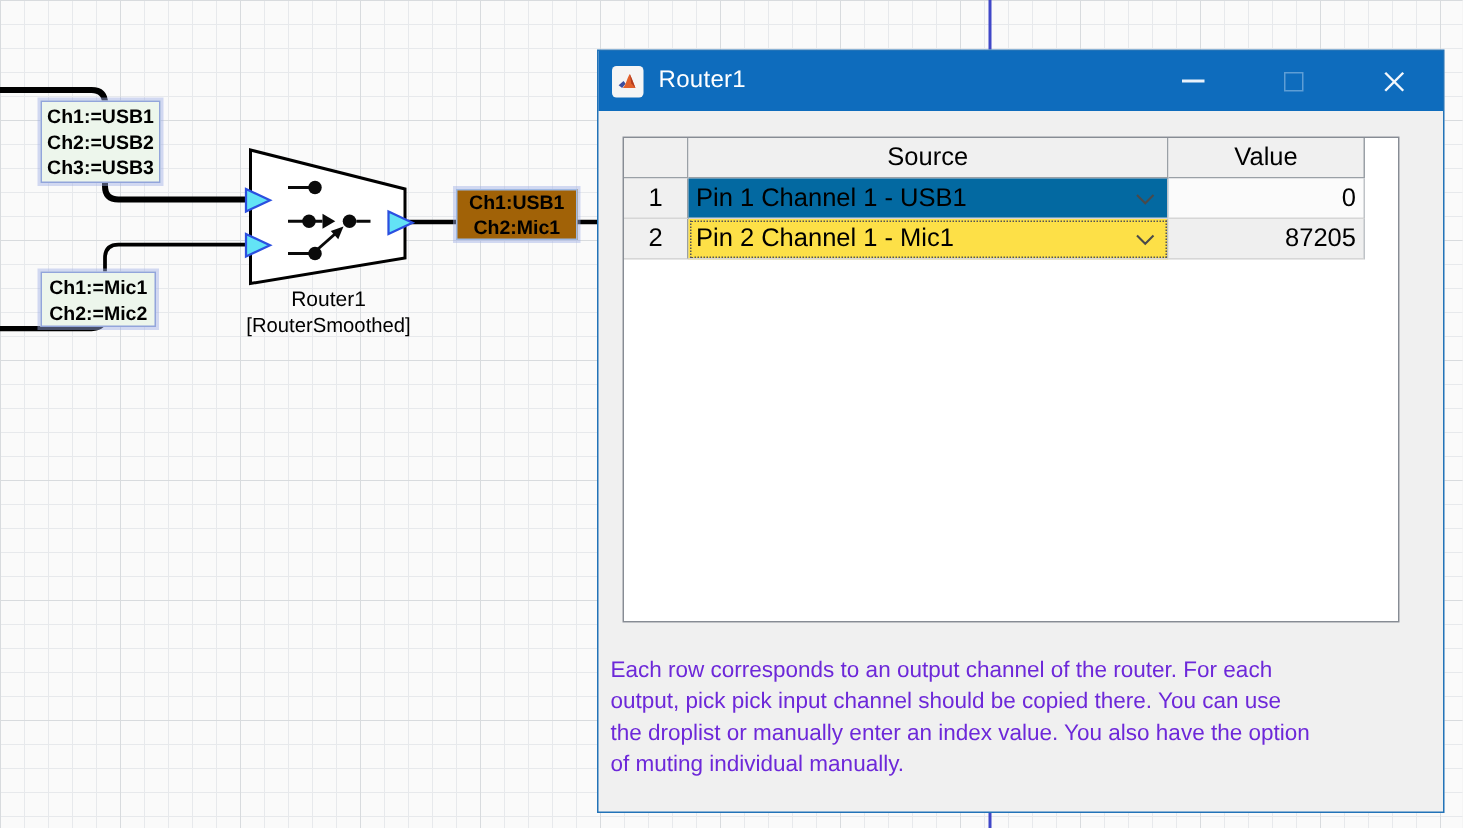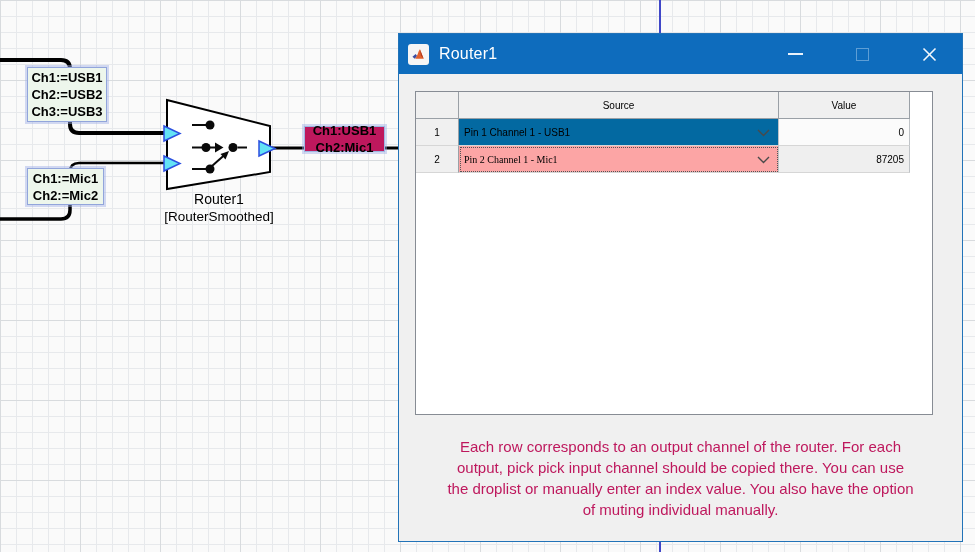--- a/index.html
+++ b/index.html
@@ -24,22 +24,22 @@
   .wire-label {
     position:absolute; z-index:2;
     background:#edf6ec;
     border:1px solid #92a5db;
     box-shadow:0 0 0 2px rgba(160,175,230,.45);
     color:#000; font-size:13px; font-weight:700;
     text-align:center; display:flex; flex-direction:column; justify-content:center;
   }
   .wire-label div { line-height:17px; white-space:nowrap; padding:0 3px; }
   .usb-label { left:27px; top:67px; width:80px; height:55px;text-align:center; }
-  .mic-label { left:27px; top:168px; width:77px; height:37px; }
-  .out-label { left:304px; top:126px; width:81px; height:26px; background:#be185d; border-color:#9db8e3; }
+  .mic-label { left:27px; top:181px; width:77px; height:37px; }
+  .out-label { left:304px; top:126px; width:81px; height:34px; background:#a16207; border-color:#9db8e3; }
 
   .router-caption { position:absolute; left:123px; top:191px; width:192px; z-index:2;
     text-align:center; font-size:13.5px; color:#000; }
   .router-caption div { line-height:17px; white-space:nowrap; }
 
   
   .dialog { position:absolute; left:398px; top:33px; width:565px; height:509px;
     background:#f0f0f0; border:1px solid #2273b8; z-index:10; }
 
   .titlebar { position:relative; height:40px; background:#0e6cbd; display:flex; align-items:center; }
@@ -49,38 +49,38 @@
   .winbtn { position:absolute; top:0; width:34px; height:40px;
     display:flex; align-items:center; justify-content:center; cursor:default; }
   .btn-min { left:379px; } .btn-max { left:446px; } .btn-close { left:513px; }
   .min-glyph { width:15px; height:2px; background:#e9f2fb; }
   .max-glyph { width:13px; height:13px; border:1.5px solid rgba(225,238,252,.38); }
 
   
   .table-box { position:absolute; left:16px; top:57px; width:518px; height:324px;
     background:#fff; border:1px solid #878c94; }
   .t-row { display:flex; height:27px; }
-  .cell { font-size:10px; color:#000; display:flex; align-items:center; position:relative; }
+  .cell { font-size:17px; color:#000; display:flex; align-items:center; position:relative; }
   .c-num { width:43px; justify-content:center; background:#f0f0f0;
     border-right:1px solid #9aa0a6; border-bottom:1px solid #d6d6d6; }
   .c-src { width:320px; padding-left:5px; border-right:1px solid #bfc3c7;
     border-bottom:1px solid #d6d6d6; }
   .c-val { width:131px; justify-content:flex-end; padding-right:5px;
     border-right:1px solid #bfc3c7; border-bottom:1px solid #d6d6d6; }
   .t-head .cell { justify-content:center; background:#f0f0f0; padding:0; }
   .t-head .c-num { border-bottom:1px solid #9aa0a6; }
   .t-head .c-src, .t-head .c-val { border-bottom:1px solid #9aa0a6; border-right:1px solid #9aa0a6; }
   .row-1 .c-src { background:#0369a1; }
   .row-1 .c-val { background:#fbfbfb; }
-  .row-2 .c-src { background:#fca5a5; outline:1px dotted #555; outline-offset:-2px;font-family:Liberation Serif, serif; }
+  .row-2 .c-src { background:#fde047; outline:1px dotted #555; outline-offset:-2px; }
   .row-2 .c-val { background:#efefef; }
   .chev { position:absolute; right:8px; top:10px; }
 
   .help-text { position:absolute; left:8px; top:402px; width:547px;
-    text-align:center; font-size:15px; line-height:21px; color:#be185d; }
+    font-size:15px; line-height:21px; color:#6d28d9; }
 </style>
 </head>
 <body>
 
 <div class="boundary-line"></div>
 
 <svg id="wires" width="975" height="552">
 
   <path d="M0,60 H61 Q70,60 70,69 V124 Q70,133 79,133 H166" fill="none" stroke="#000" stroke-width="4"></path>
 

